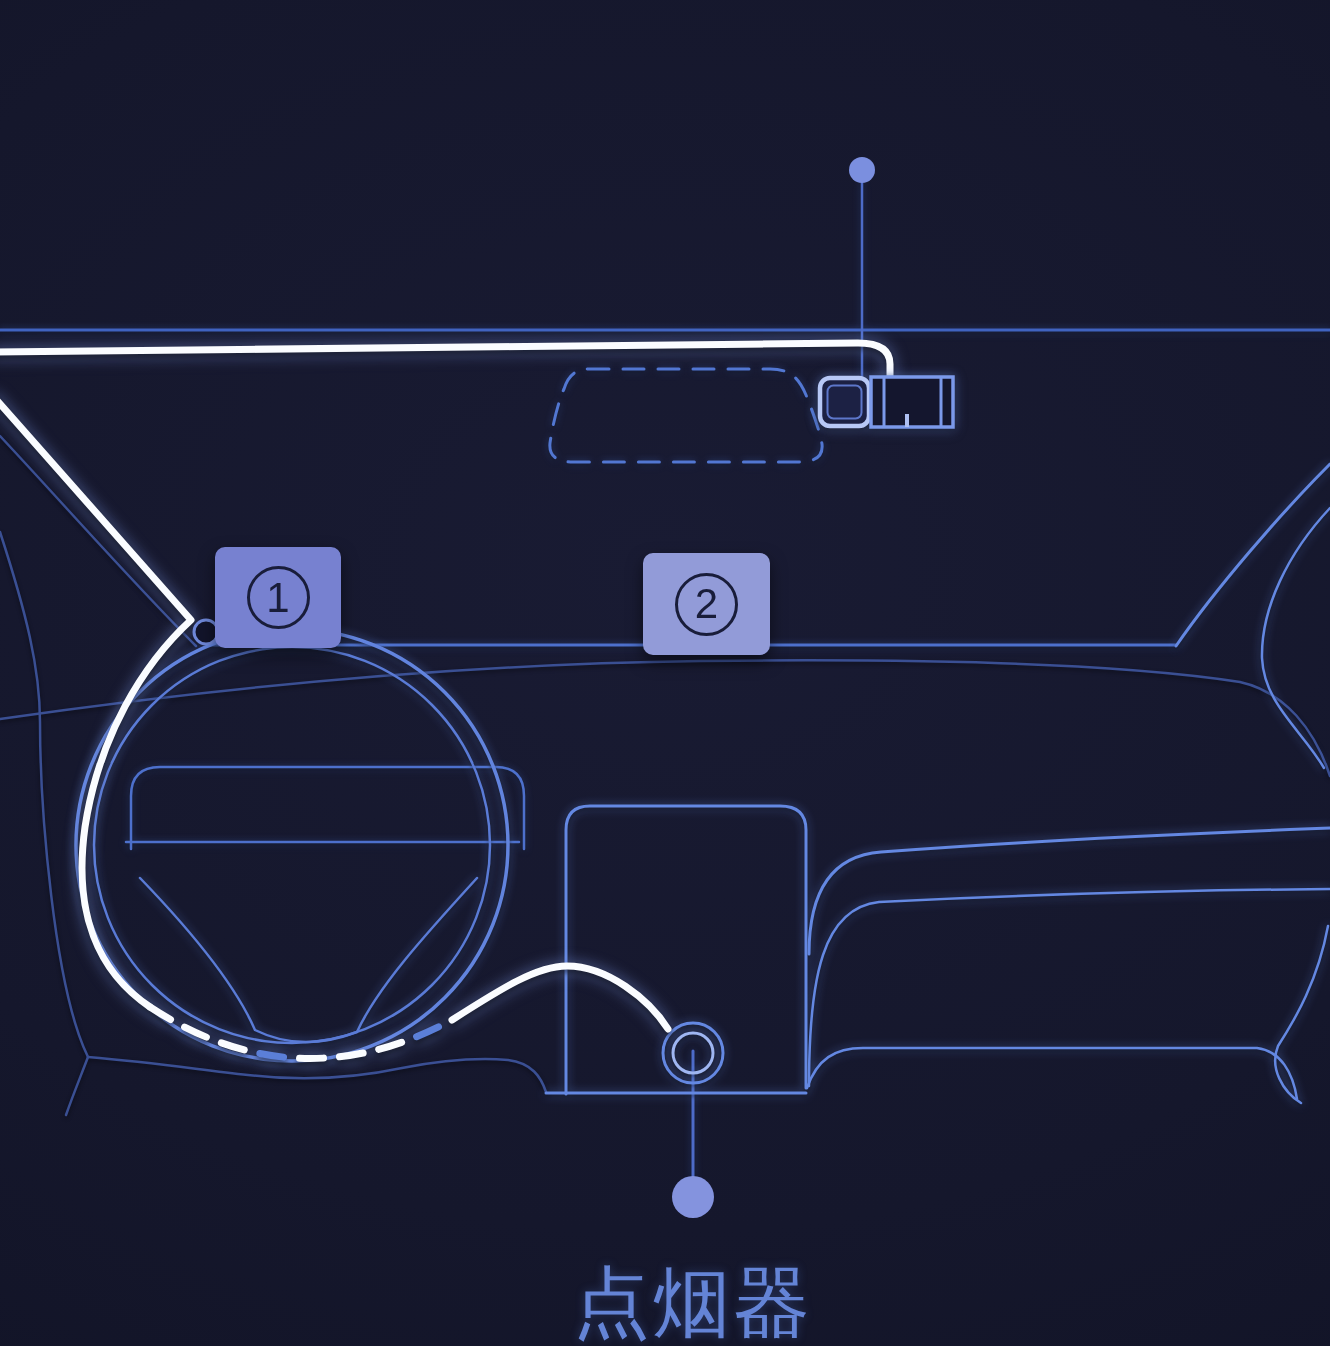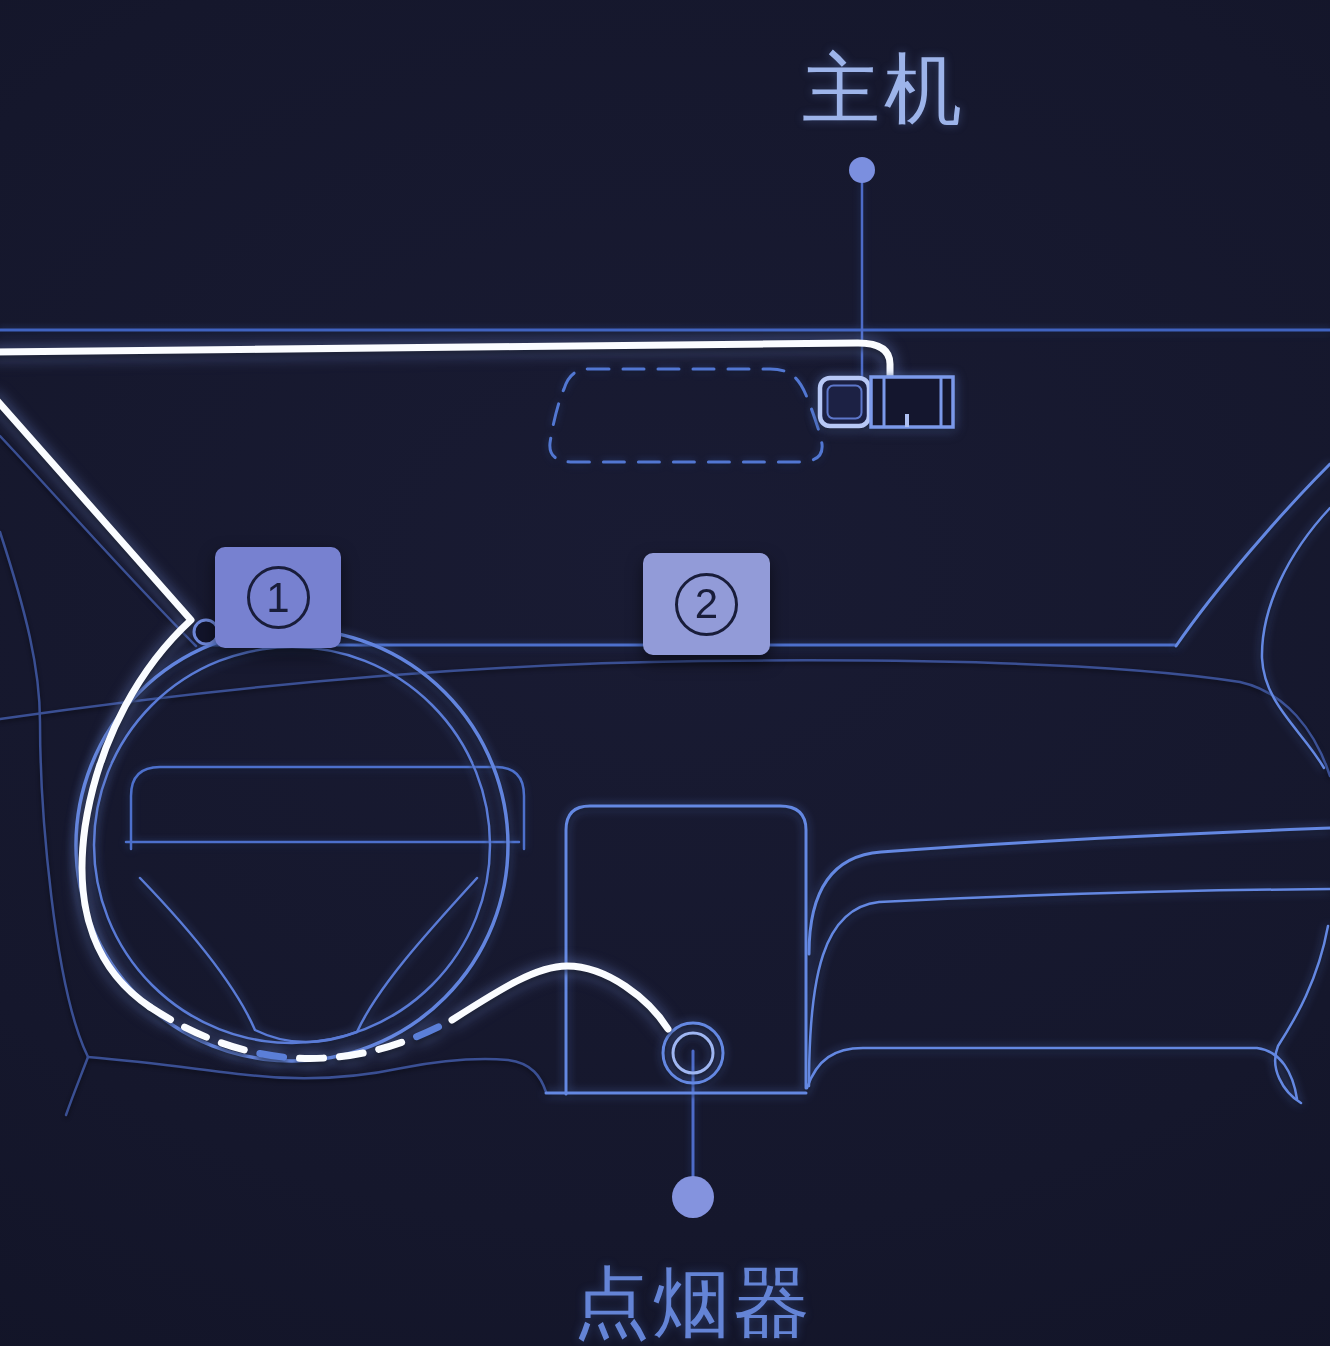--- a/index.html
+++ b/index.html
@@ -105,21 +105,20 @@
       <rect x="871" y="377" width="82" height="50" fill="#14162e" stroke="#7b99ea" stroke-width="3.5"></rect>
       <path d="M 884,377 L 884,427" fill="none" stroke="#7b99ea" stroke-width="3"></path>
       <path d="M 941,377 L 941,427" fill="none" stroke="#7b99ea" stroke-width="3"></path>
       <path d="M 907,427 L 907,414" fill="none" stroke="#aebff2" stroke-width="4"></path>
     </g>
 
     <circle cx="862" cy="170" r="13" fill="#7b8fdf"></circle>
     <circle cx="693" cy="1197" r="21" fill="#8493de"></circle>
   </svg>
 
-  <div class="label label-top">主机</div>
 
   <div class="callout callout-1">
     <div class="num-circle">
       <span>1</span>
     </div>
   </div>
 
   <div class="callout callout-2">
     <div class="num-circle">
       <span>2</span>

